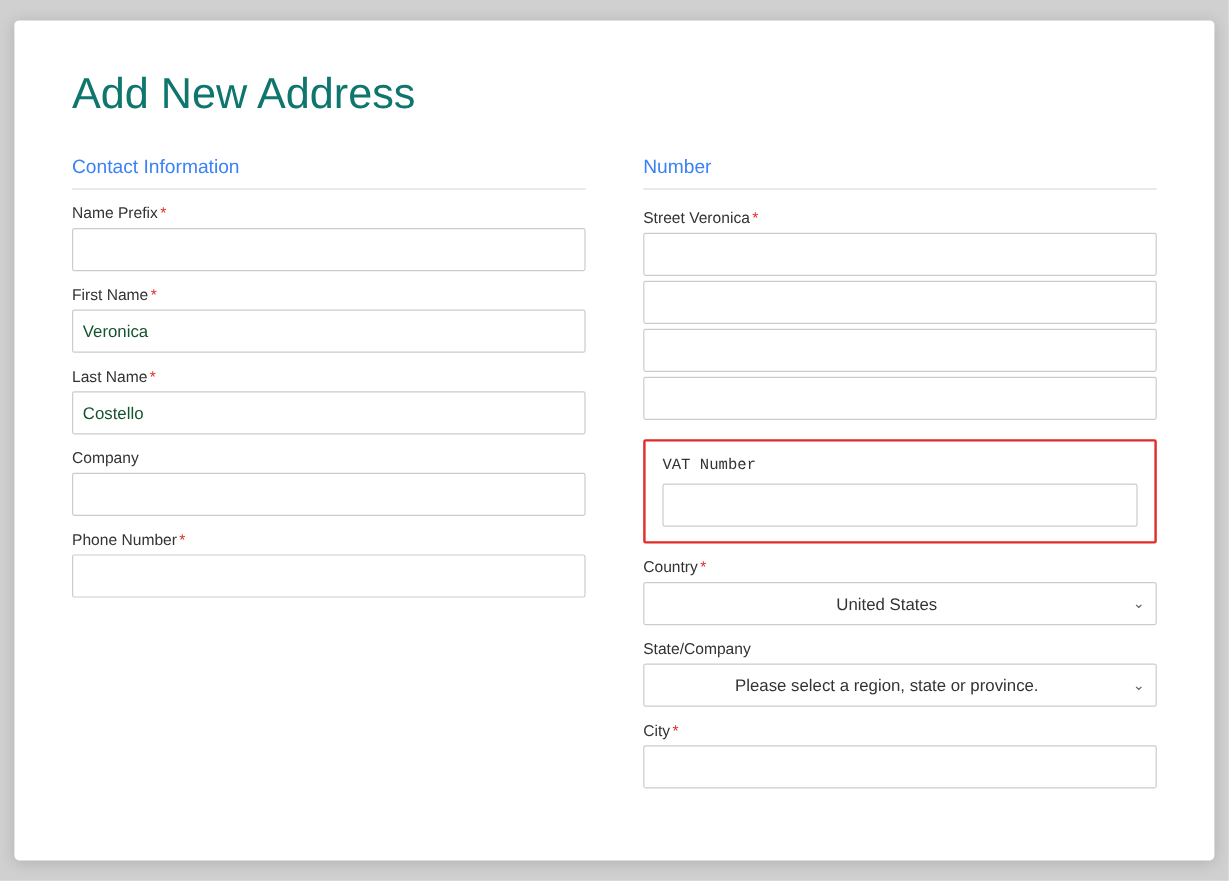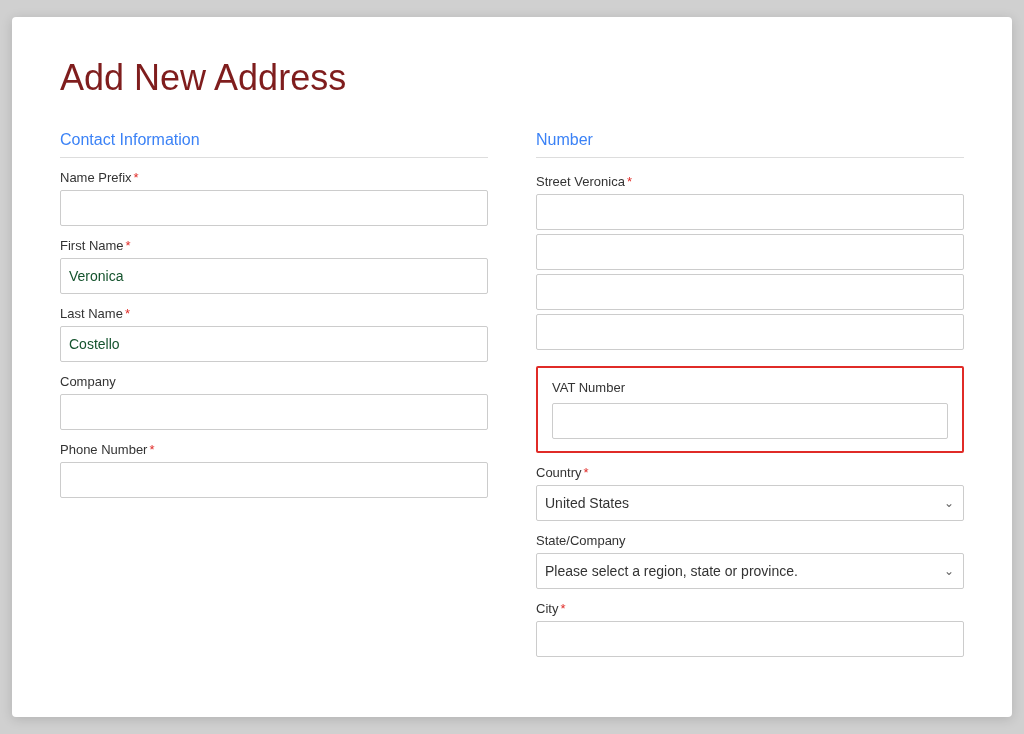--- a/index.html
+++ b/index.html
@@ -22,21 +22,21 @@
       border-radius: 4px;
       box-shadow: 0 2px 12px rgba(0,0,0,0.15);
       width: 1000px;
       min-height: 700px;
       padding: 40px 48px 48px 48px;
     }
 
     .page-title {
       font-size: 36px;
       font-weight: 300;
-      color: #7f1d1d;
+      color: #0f766e;
       margin-bottom: 32px;
     }
 
     .form-layout {
       display: flex;
       gap: 48px;
     }
 
     .form-column {
       flex: 1;
@@ -80,20 +80,21 @@
 
     .vat-section {
       border: 2px solid #e02b27;
       padding: 12px 14px;
       margin-top: 16px;
       border-radius: 2px;
     }
 
     .vat-section .field-label {
       margin-bottom: 8px;
+      font-family: Liberation Mono, monospace;
     }
 
     .vat-section .field-input {
       width: 100%;
       height: 36px;
     }
 
     .select-wrapper {
       position: relative;
       width: 100%;
@@ -105,20 +106,21 @@
       border: 1px solid #ccc;
       border-radius: 2px;
       padding: 4px 30px 4px 8px;
       font-size: 14px;
       color: #333;
       background: #fff;
       appearance: none;
       -webkit-appearance: none;
       outline: none;
       cursor: pointer;
+      text-align: center;
     }
 
     .select-arrow {
       position: absolute;
       right: 10px;
       top: 50%;
       transform: translateY(-50%);
       pointer-events: none;
       color: #666;
       font-size: 12px;

